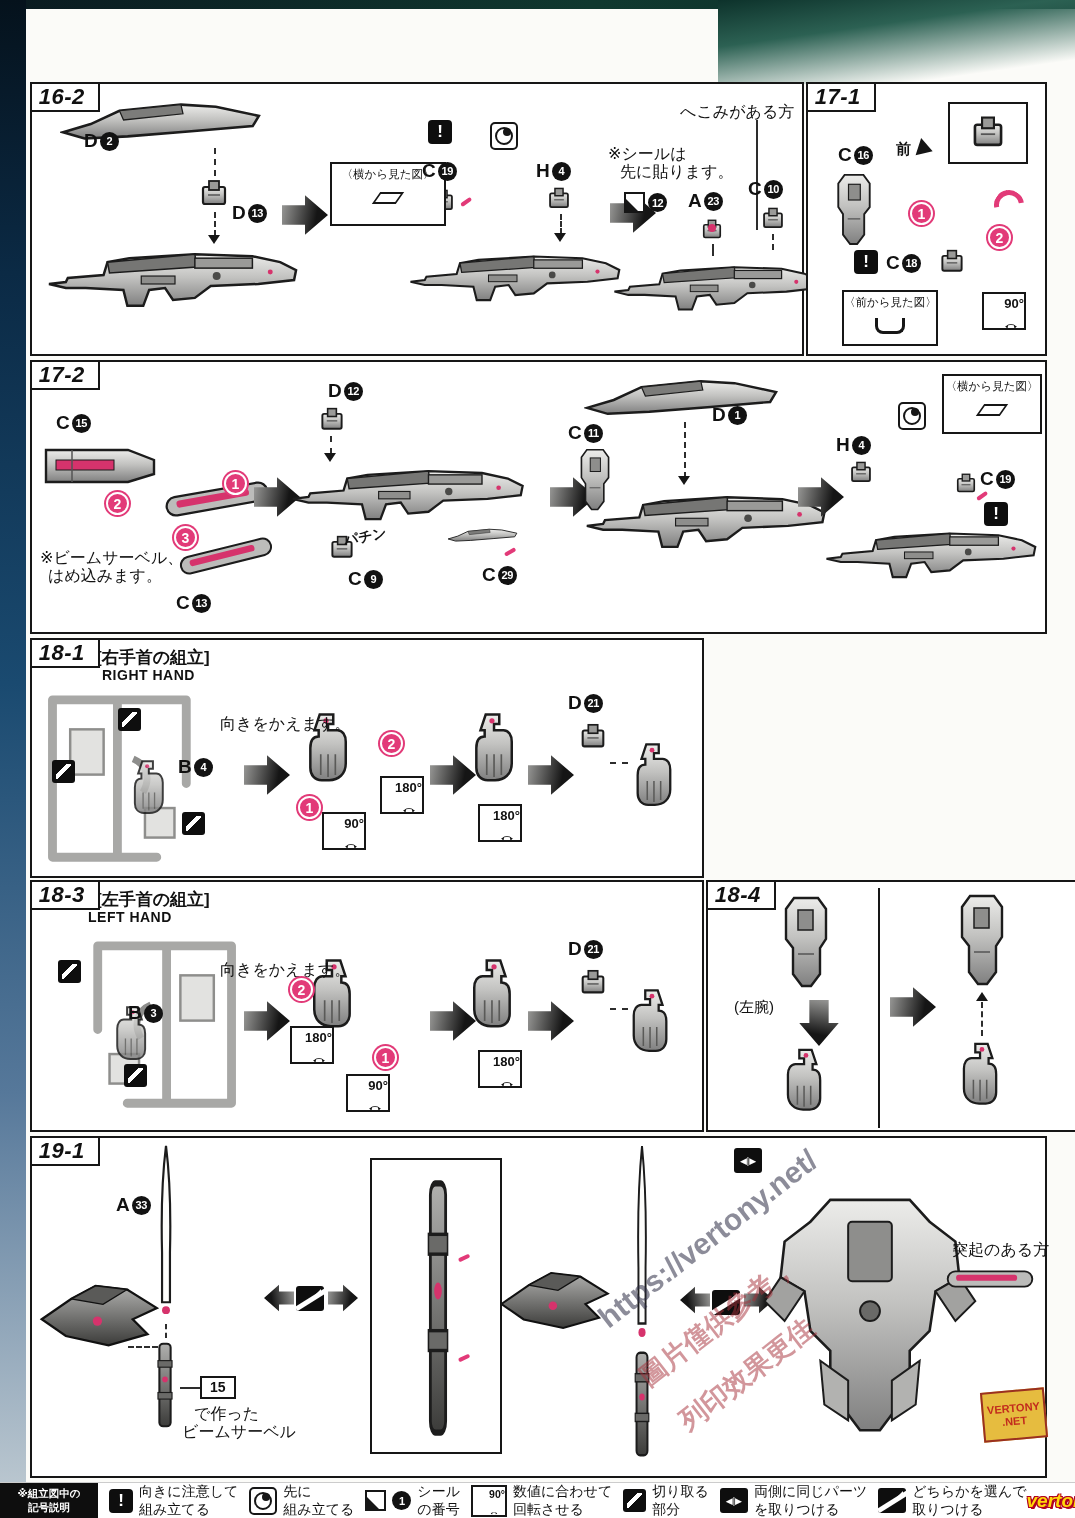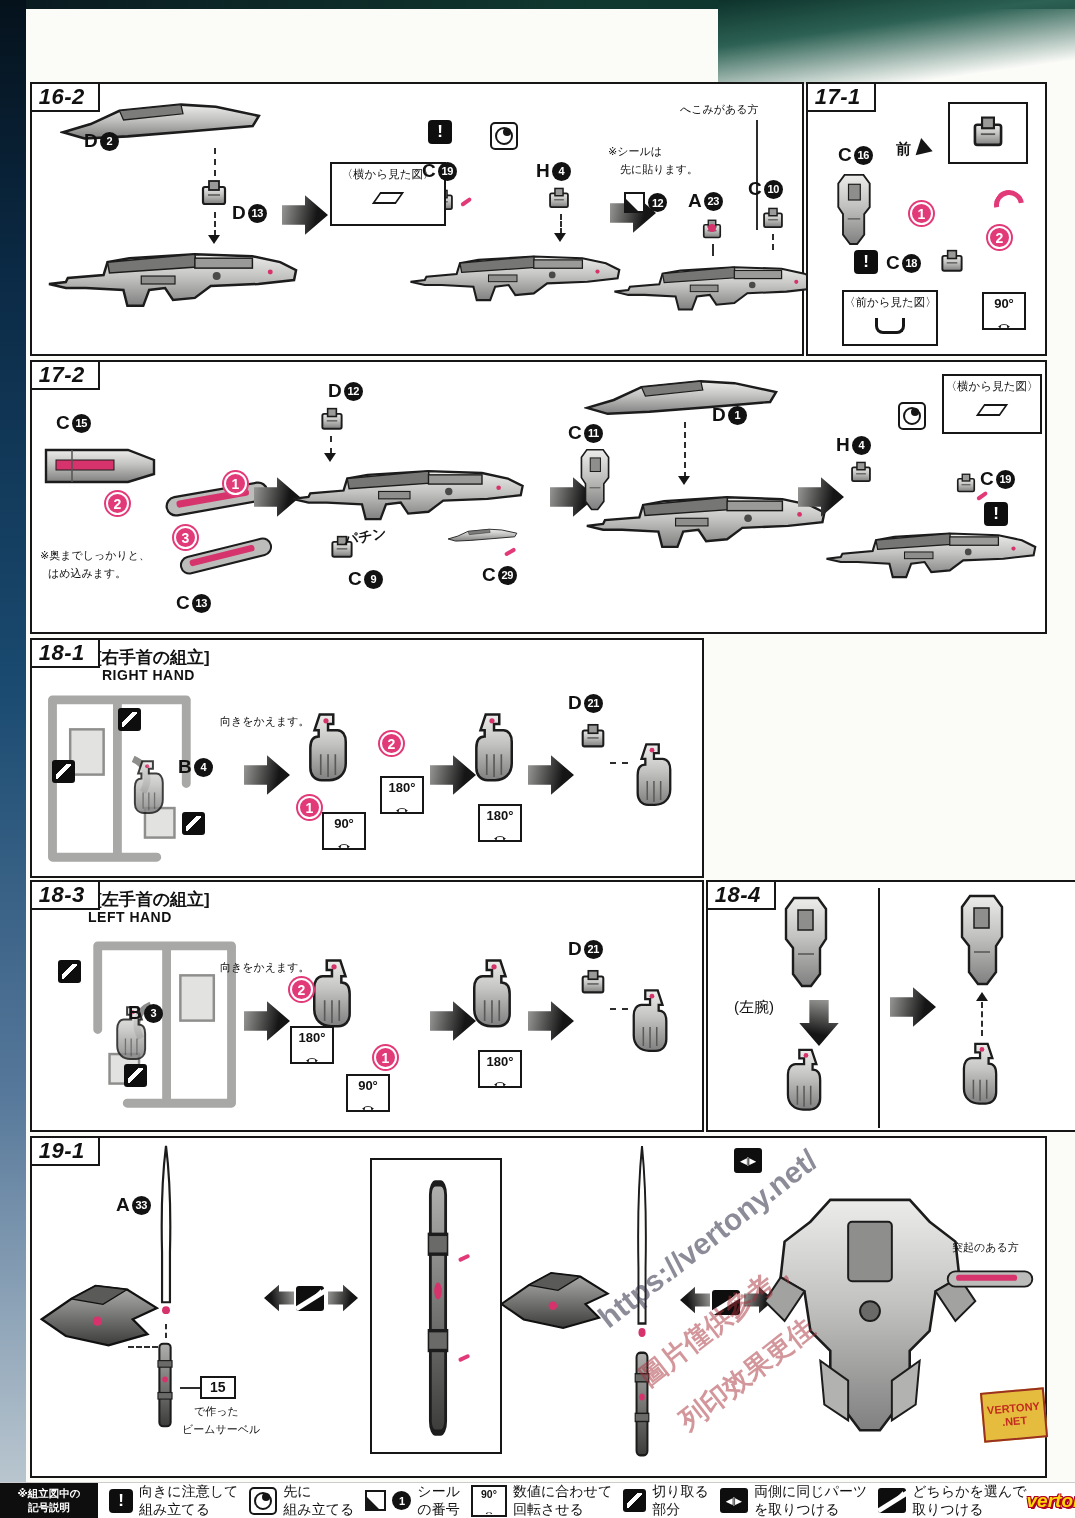--- a/index.html
+++ b/index.html
@@ -8,21 +8,21 @@
 .abs{position:absolute}
 .edge-left{position:absolute;left:0;top:0;width:26px;height:1518px;background:linear-gradient(180deg,#05121c 0%,#0b2a45 18%,#1a4a70 45%,#56789a 72%,#c2cdd4 100%)}
 .edge-top{position:absolute;left:0;top:0;width:1075px;height:9px;background:linear-gradient(90deg,#0a1a20,#10382f 55%,#0d332b)}
 .edge-tr{position:absolute;left:718px;top:0;width:357px;height:84px;background:linear-gradient(172deg,#0d322b 0%,#2c6153 35%,rgba(251,251,248,0) 82%)}
 .panel{position:absolute;border:2.2px solid #161616;background:#fff}
 .badge{position:absolute;left:-2.2px;top:-2.2px;background:#fff;border:2.2px solid #161616;padding:2px 13px 2px 7px;font-weight:700;font-style:italic;font-size:22px;line-height:1;letter-spacing:.5px;z-index:4}
 .ptitle{position:absolute;font-weight:700;font-size:17px;white-space:nowrap}
 .ptitle-en{position:absolute;font-weight:700;font-size:14px;white-space:nowrap;letter-spacing:.5px}
 .plabel{position:absolute;display:flex;align-items:center;gap:2px;font-size:19px;font-weight:700;white-space:nowrap;z-index:3}
 .cnum{display:inline-flex;width:19px;height:19px;border-radius:50%;background:#121212;color:#fff;font-size:11px;font-weight:700;align-items:center;justify-content:center;flex:0 0 auto;font-style:normal;letter-spacing:-.5px}
-.note{position:absolute;font-size:11px;white-space:nowrap;z-index:3}
+.note{position:absolute;font-size:16px;white-space:nowrap;z-index:3}
 .flow{position:absolute;width:46px;height:42px;background:linear-gradient(100deg,#9d9d9b,#151515 72%);clip-path:polygon(0 27%,50% 27%,50% 3%,100% 50%,50% 97%,50% 73%,0 73%)}
 .flow.down{transform:rotate(90deg)}
 .flow.flip{transform:scaleX(-1)}
 .flow.sm{width:30px;height:28px}
 .pnum{position:absolute;width:23px;height:23px;border-radius:50%;background:#e23a78;border:2px solid #fff;box-shadow:0 0 0 2px #e23a78;color:#fff;font-size:14px;font-weight:700;display:flex;align-items:center;justify-content:center;z-index:6}
 .viewbox{position:absolute;border:2px solid #161616;background:#fff;text-align:center;z-index:2}
 .vlabel{display:block;font-size:11.5px;margin-top:3px;white-space:nowrap}
 .mini-seal{width:24px;height:12px;border:2.2px solid #161616;background:#fff;transform:skewX(-35deg);margin:10px auto 0}
 .mini-u{width:30px;height:16px;border:3px solid #161616;border-top:none;border-radius:0 0 8px 8px;margin:8px auto 0}
 .dv{position:absolute;width:0;border-left:2px dashed #2d2d2d}
@@ -33,21 +33,21 @@
 .tri-d{position:absolute;width:0;height:0;border-left:6px solid transparent;border-right:6px solid transparent;border-top:9px solid #161616}
 .tri-u{position:absolute;width:0;height:0;border-left:6px solid transparent;border-right:6px solid transparent;border-bottom:9px solid #161616}
 .tri-r{position:absolute;width:0;height:0;border-top:9px solid transparent;border-bottom:9px solid transparent;border-left:15px solid #161616}
 .ic-warn{position:absolute;width:24px;height:24px;border-radius:4px;background:#0e0e0e;color:#fff;display:flex;align-items:center;justify-content:center;font-weight:700;font-size:17px}
 .ic-warn::after{content:"!"}
 .ic-pre{position:absolute;width:28px;height:28px;border:2.2px solid #161616;border-radius:5px;background:#fff}
 .ic-pre::before{content:"";position:absolute;inset:3px;border:2.2px solid #161616;border-radius:50%}
 .ic-pre::after{content:"";position:absolute;top:4px;right:5px;width:8px;height:8px;border-radius:50%;background:#161616}
 .ic-seal{position:absolute;width:21px;height:21px;border:2.2px solid #161616;background:#fff;overflow:hidden}
 .ic-seal::after{content:"";position:absolute;left:-1px;bottom:-1px;width:0;height:0;border-left:14px solid #161616;border-top:14px solid transparent}
-.ic-rot{position:absolute;width:44px;height:38px;border:2px solid #161616;background:#fff;display:flex;flex-direction:column;align-items:center;font-weight:700;font-size:13px;line-height:1.2;padding-top:2px;gap:12px;z-index:3}
+.ic-rot{position:absolute;width:44px;height:38px;border:2px solid #161616;background:#fff;display:flex;flex-direction:column;align-items:flex-end;font-weight:700;font-size:13px;line-height:1.2;padding-top:2px;gap:12px;z-index:3}
 .ic-rot.small{width:36px;height:32px;font-size:10.5px;padding-top:1px}
 .ic-cut{position:absolute;width:23px;height:23px;border-radius:3px;background:#0e0e0e;z-index:3}
 .ic-cut::after{content:"";position:absolute;inset:4px;background:linear-gradient(135deg,transparent 36%,#fff 36%,#fff 54%,transparent 54%)}
 .ic-mir{position:absolute;width:28px;height:25px;border-radius:3px;background:#0e0e0e;color:#fff;display:flex;align-items:center;justify-content:center;font-size:9px}
 .ic-mir::after{content:"◀|▶"}
 .ic-cho{position:absolute;width:28px;height:25px;border-radius:3px;background:#0e0e0e;overflow:hidden}
 .ic-cho::before{content:"";position:absolute;left:-6px;top:10px;width:46px;height:5px;background:#fff;transform:rotate(-32deg)}
 .ic-cho::after{content:"";position:absolute;right:3px;top:3px;width:0;height:0;border-left:7px solid transparent;border-bottom:7px solid #fff}
 .parc{position:absolute;width:30px;height:30px;border:5px solid #e23a78;border-right-color:transparent;border-bottom-color:transparent;border-radius:50%;transform:rotate(35deg)}
 .ptick{position:absolute;width:12px;height:3.5px;background:#e23a78;border-radius:2px;z-index:4}
@@ -288,21 +288,21 @@
       </svg>
   <div class="pnum" style="left:192px;top:110px">1</div>
   <div class="pnum" style="left:74px;top:130px">2</div>
   <div class="pnum" style="left:142px;top:164px">3</div>
   <svg class="abs" style="left:132px;top:122px;width:106px;height:30px;transform:rotate(-10deg)" viewBox="0 0 104 28">
         <use href="#mag"></use>
       </svg>
   <svg class="abs" style="left:146px;top:180px;width:96px;height:28px;transform:rotate(-14deg)" viewBox="0 0 104 28">
         <use href="#mag"></use>
       </svg>
-  <div class="note" style="left:8px;top:186px">※奥までしっかりと、</div>
+  <div class="note" style="left:8px;top:186px">※ビームサーベル、</div>
   <div class="note" style="left:16px;top:204px">はめ込みます。</div>
   <div class="plabel" style="left:144px;top:230px">
         <span>C</span>
         <span class="cnum">13</span>
       </div>
   <div class="flow" style="left:222px;top:114px"></div>
 
   <div class="plabel" style="left:296px;top:18px">
         <span>D</span>
         <span class="cnum">12</span>

